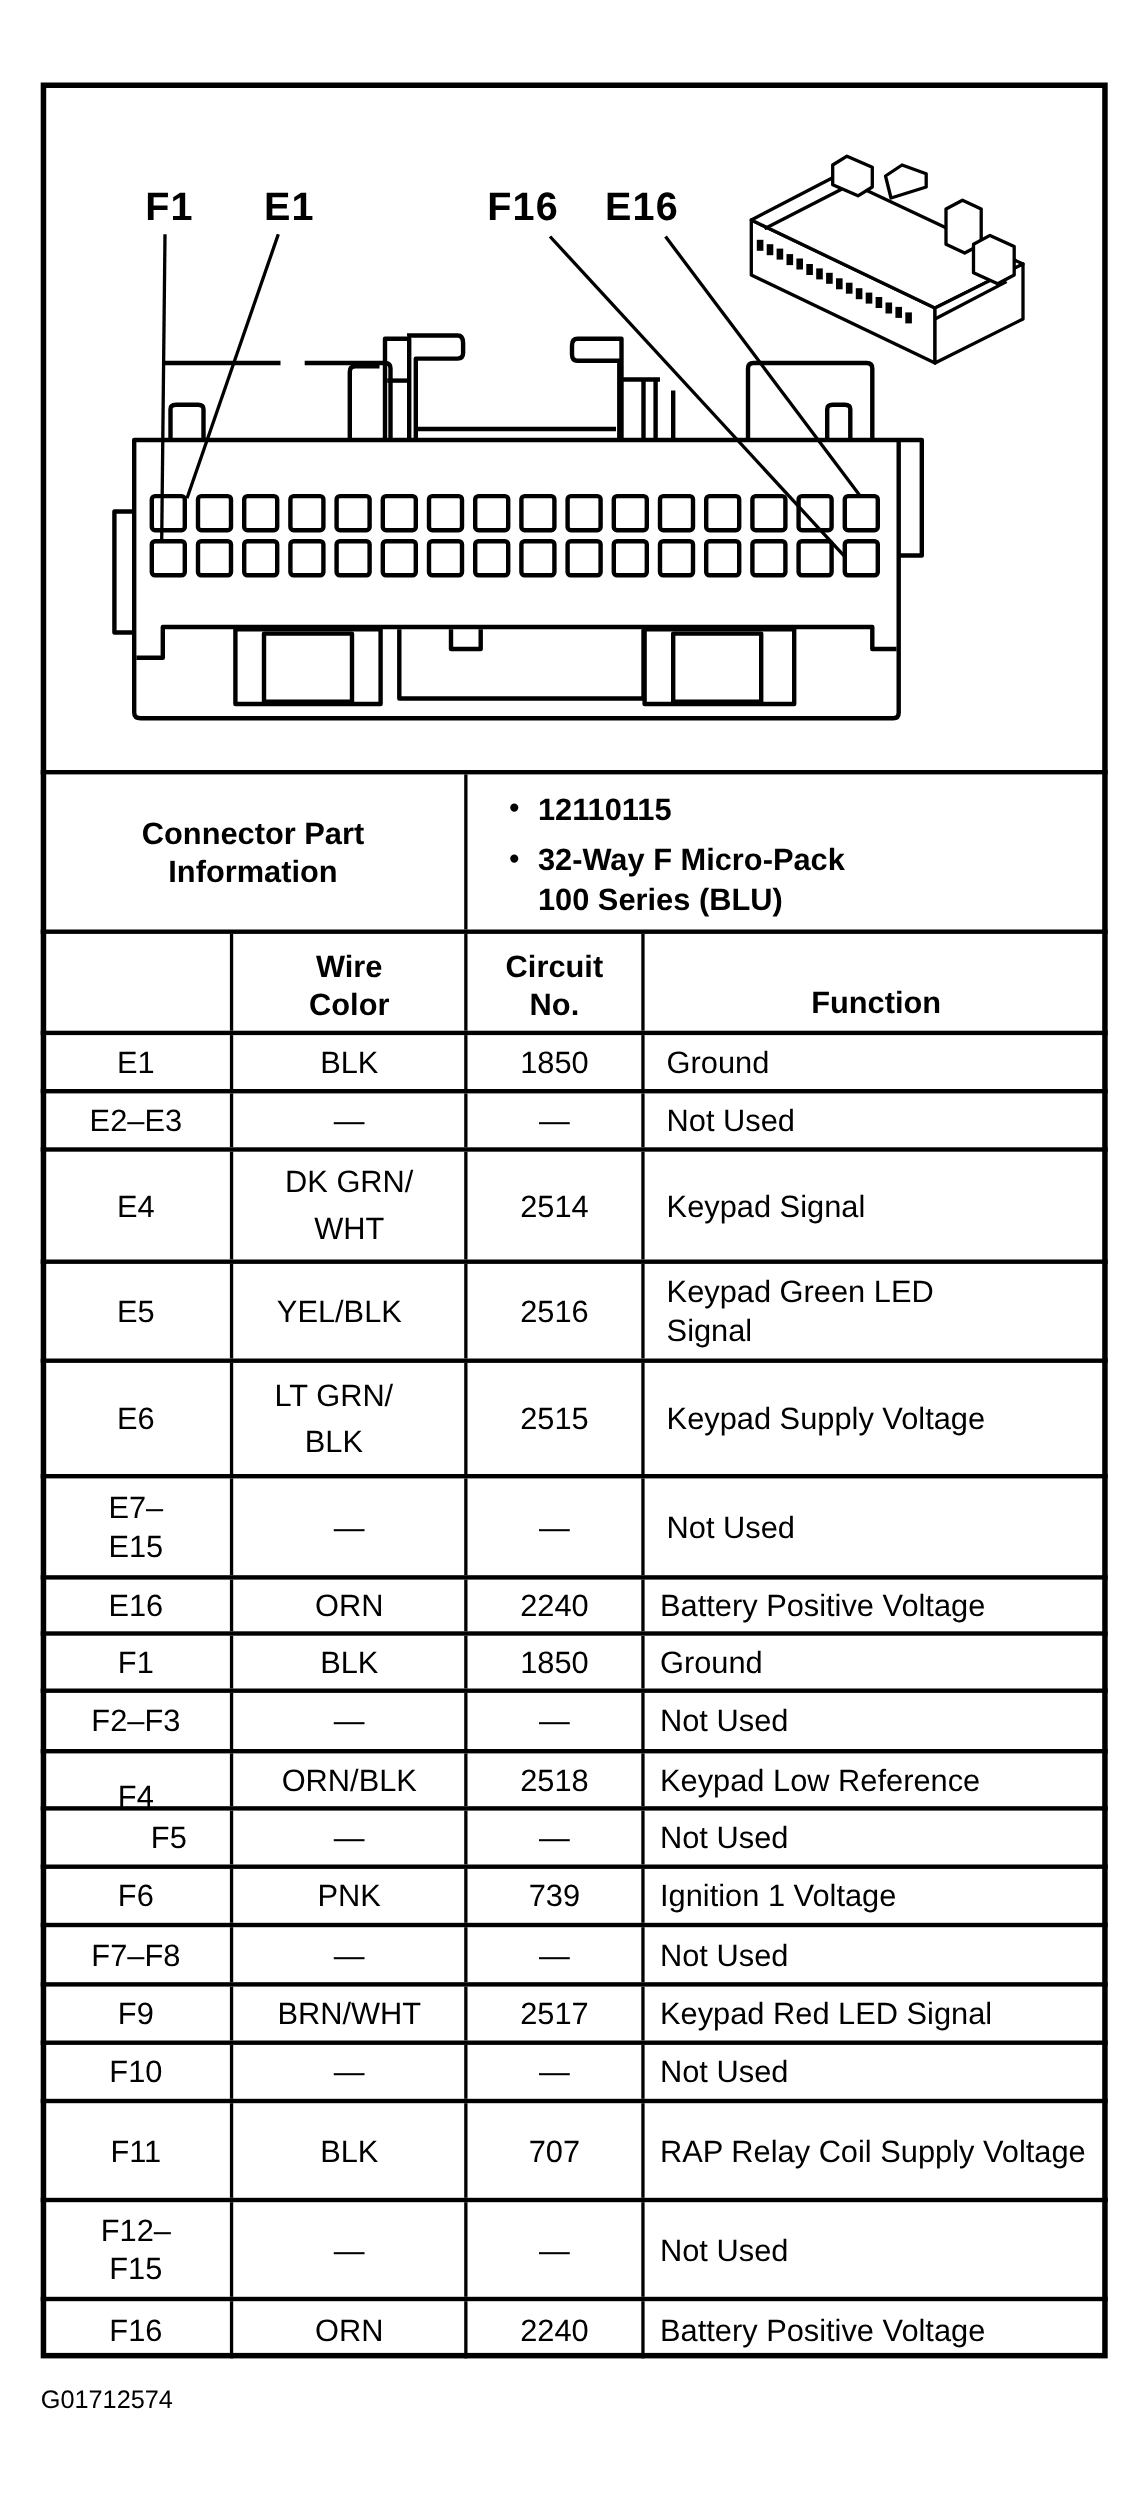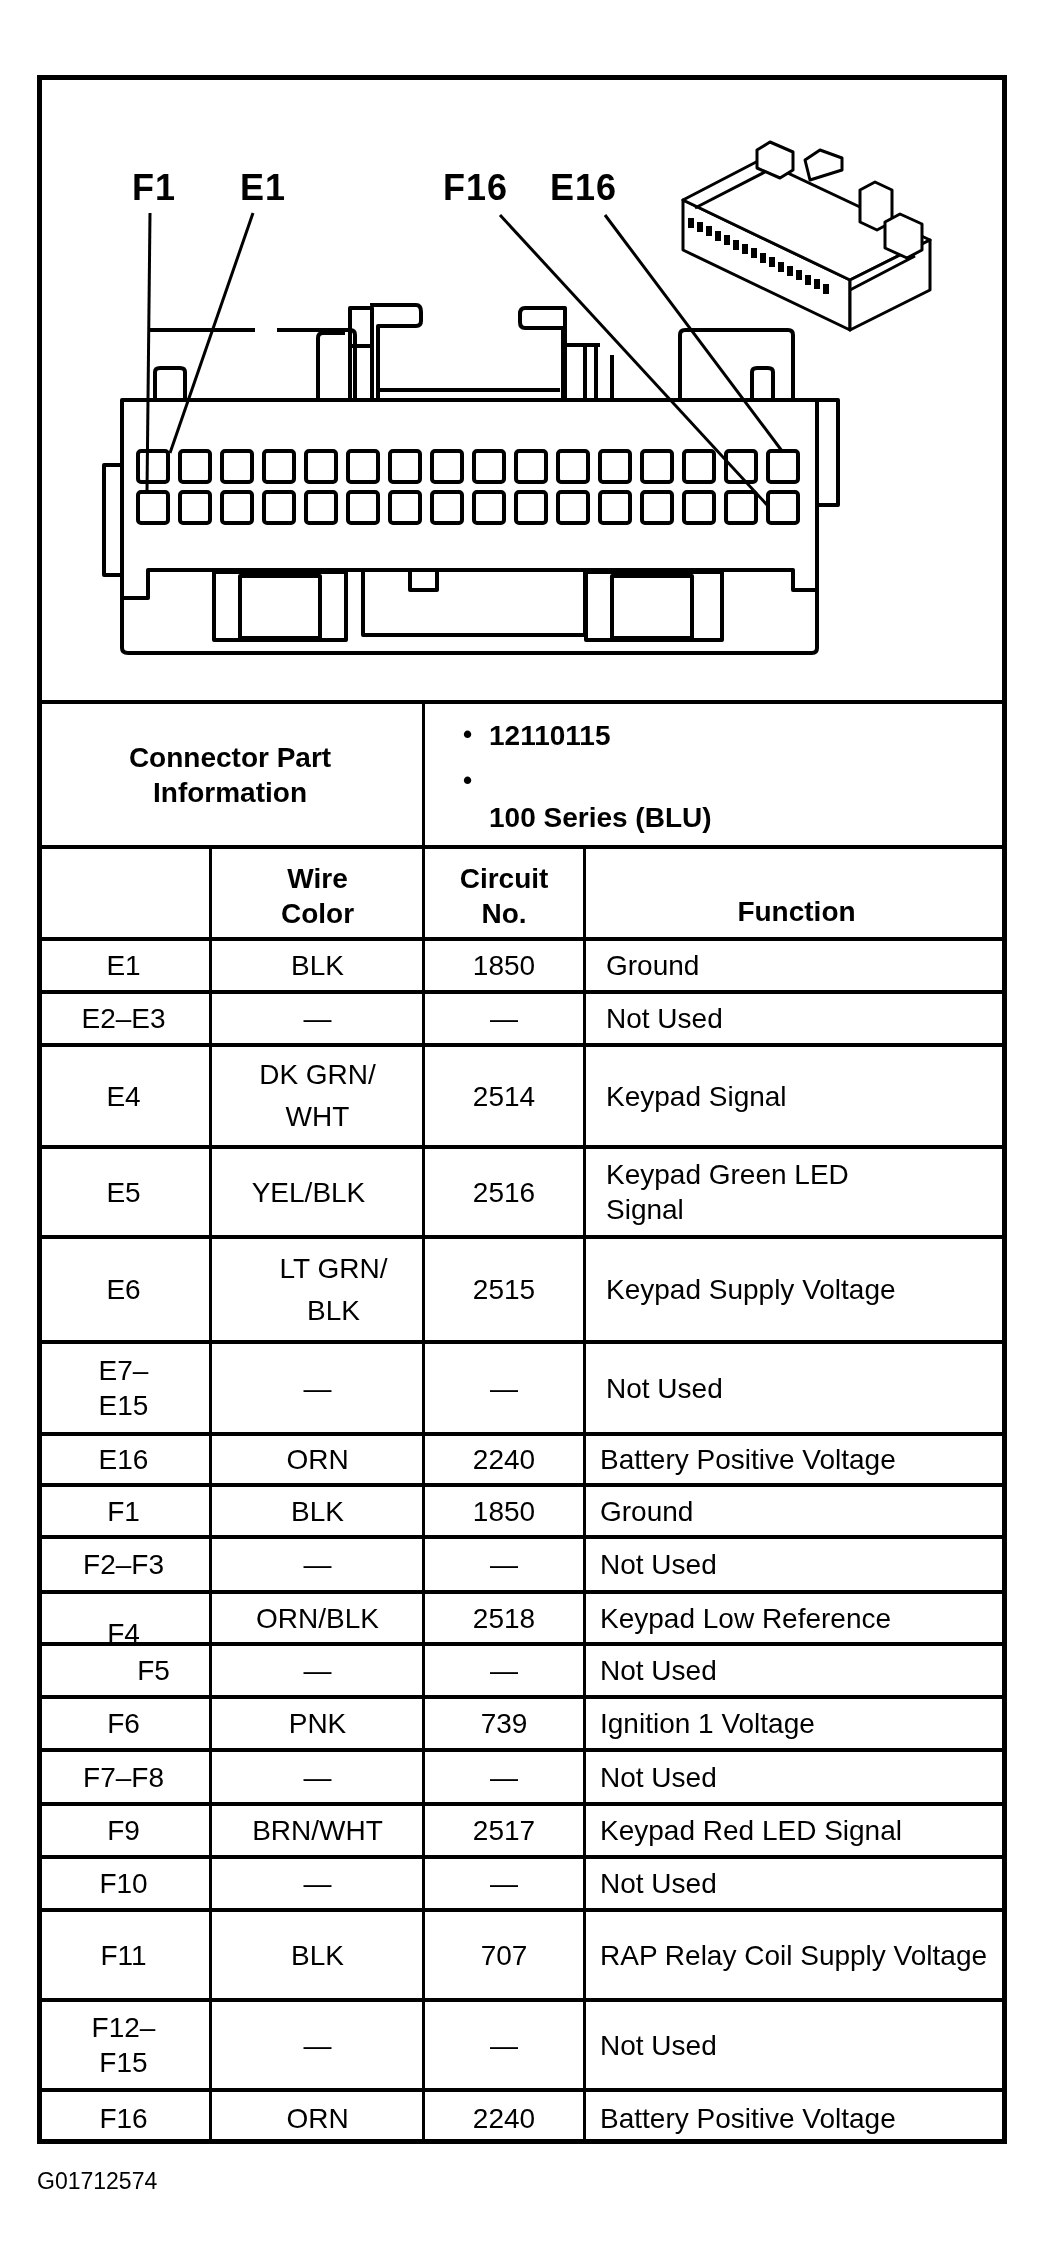--- a/index.html
+++ b/index.html
@@ -160,20 +160,21 @@
       <div>
         <div>Connector Part</div>
         <div>Information</div>
       </div>
     </div>
     <div class="vline" style="left:385px;"></div>
     <div class="cpi-right">
       <span class="cpi-bullet" style="top:14px;">•</span>
       <span class="cpi-item" style="top:14px;">12110115</span>
       <span class="cpi-bullet" style="top:60px;">•</span>
+      <span class="cpi-item" style="top:60px;">32-Way F Micro-Pack</span>
       <span class="cpi-item" style="top:96px;">100 Series (BLU)</span>
     </div>
   </div>
 
   <div class="row hdr" style="top:145px; height:92px;">
     <div class="vline" style="left:172px;"></div>
     <div class="cell" style="left:175px; width:211px; flex-direction:column; padding-top:6px;">
       <span>Wire</span>
       <span>Color</span>
     </div>
@@ -225,21 +226,21 @@
     <div class="cell pincol" style="left:166px; width:211px;">YEL/BLK</div>
     <div class="vline" style="left:385px;"></div>
     <div class="cell" style="left:388px; width:158px;">2516</div>
     <div class="vline" style="left:546px;"></div>
     <div class="cell fn" style="left:549px; right:0; padding-right:90px;">Keypad Green LED Signal</div>
   </div>
 
   <div class="row" style="top:535px; height:105px;">
     <div class="cell pincol" style="left:0; width:173px;">E6</div>
     <div class="vline" style="left:172px;"></div>
-    <div class="cell pincol" style="left:191px; width:211px; line-height:1.5;">LT GRN/
+    <div class="cell pincol" style="left:161px; width:211px; line-height:1.5;">LT GRN/
 BLK</div>
     <div class="vline" style="left:385px;"></div>
     <div class="cell" style="left:388px; width:158px;">2515</div>
     <div class="vline" style="left:546px;"></div>
     <div class="cell fn" style="left:549px; right:0;">Keypad Supply Voltage</div>
   </div>
 
   <div class="row" style="top:640px; height:92px;">
     <div class="cell pincol" style="left:0; width:173px;">E7–
 E15</div>

